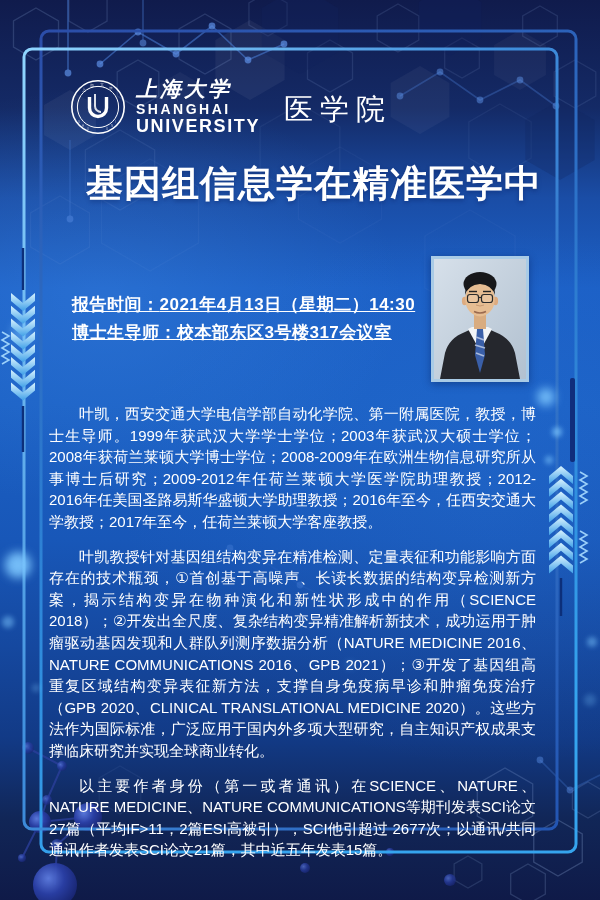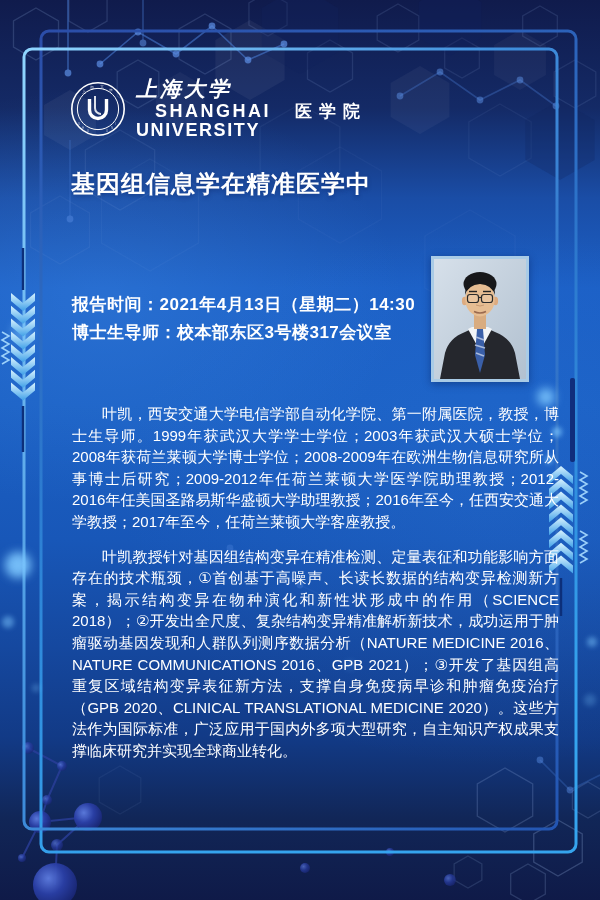--- a/index.html
+++ b/index.html
@@ -11,33 +11,33 @@
       radial-gradient(520px 380px at 82% 55%, rgba(60,140,240,.14), rgba(0,0,0,0) 72%),
       linear-gradient(180deg,#101b4c 0%,#142a66 12%,#1a4da6 22%,#1c60c6 32%,#1b60c4 45%,
         #1857b8 60%,#15489f 72%,#123a86 82%,#112657 91%,#0f1a48 100%);
   }
   #decor{position:absolute;inset:0;pointer-events:none;}
   .abs{position:absolute;}
   
   #logo-row{left:70px;top:78px;display:flex;align-items:center;gap:10px;}
   #logo-text{line-height:1;}
   #uni-cn{font-size:21px;font-weight:bold;font-style:italic;letter-spacing:3px;display:block;}
-  #uni-en1{font-size:18px;font-weight:bold;letter-spacing:2.5px;display:block;margin-top:3px;margin-left:19px;}
+  #uni-en1{font-size:14px;font-weight:bold;letter-spacing:2.5px;display:block;margin-top:3px;}
   #uni-en2{font-size:18px;font-weight:bold;letter-spacing:1.6px;display:block;margin-top:1px;}
-  #dept{margin-left:14px;font-size:17px;letter-spacing:7px;font-weight:700;padding-top:6px;}
-  
-  #title{left:71px;top:160px;width:486px;font-size:24px;font-weight:bold;
-    line-height:48px;letter-spacing:1px;text-shadow:0 2px 4px rgba(0,20,80,.35);}
-  
-  #info{left:72px;top:291px;font-size:17px;font-weight:bold;line-height:27.5px;letter-spacing:.5px;}
+  #dept{margin-left:14px;font-size:29px;letter-spacing:7px;font-weight:400;padding-top:6px;}
+  
+  #title{left:71px;top:160px;width:486px;font-size:37px;font-weight:bold;
+    line-height:48px;letter-spacing:1px;text-shadow:0 2px 4px rgba(0,20,80,.35);text-align:center;}
+  
+  #info{left:72px;top:291px;font-size:17px;font-weight:bold;line-height:27.5px;letter-spacing:.5px;text-decoration:underline;}
   
   #photo-frame{left:431px;top:256px;width:92px;height:120px;border:3px solid #a9cbe6;
     background:#c6d2de;box-shadow:0 2px 8px rgba(0,20,70,.4);}
   
-  #bio{left:72px;top:403px;width:487px;font-size:15px;line-height:21.6px;text-align:justify;}
+  #bio{left:49px;top:403px;width:487px;font-size:15px;line-height:21.6px;text-align:justify;}
   #bio p{margin:0 0 13px 0;text-indent:2em;}
 </style>
 </head>
 <body>
 
 <div id="poster">
 
   <svg id="decor" width="600" height="900">
     <defs>
       <linearGradient id="gradA" x1="0" y1="0" x2="0.25" y2="1">
@@ -254,15 +254,16 @@
       <rect x="47.5" y="35.5" width="11" height="8" rx="2.5" fill="rgba(255,255,255,.12)" stroke="#2b2b2b" stroke-width="1.2"></rect>
       <line x1="44.5" y1="38.5" x2="47.5" y2="38.5" stroke="#2b2b2b" stroke-width="1.2"></line>
       <path d="M42,46 q4,2 8,0" fill="none" stroke="#c89a74" stroke-width="1"></path>
       <path d="M40,52.5 q6,3 12,0" fill="none" stroke="#9a6a50" stroke-width="1.4"></path>
     </svg>
   </div>
 
   <div class="abs" id="bio">
     <p>叶凯，西安交通大学电信学部自动化学院、第一附属医院，教授，博士生导师。1999年获武汉大学学士学位；2003年获武汉大硕士学位；2008年获荷兰莱顿大学博士学位；2008-2009年在欧洲生物信息研究所从事博士后研究；2009-2012年任荷兰莱顿大学医学院助理教授；2012-2016年任美国圣路易斯华盛顿大学助理教授；2016年至今，任西安交通大学教授；2017年至今，任荷兰莱顿大学客座教授。</p>
     <p>叶凯教授针对基因组结构变异在精准检测、定量表征和功能影响方面存在的技术瓶颈，①首创基于高噪声、长读长数据的结构变异检测新方案，揭示结构变异在物种演化和新性状形成中的作用（SCIENCE 2018）；②开发出全尺度、复杂结构变异精准解析新技术，成功运用于肿瘤驱动基因发现和人群队列测序数据分析（NATURE MEDICINE 2016、NATURE COMMUNICATIONS 2016、GPB 2021）；③开发了基因组高重复区域结构变异表征新方法，支撑自身免疫病早诊和肿瘤免疫治疗（GPB 2020、CLINICAL TRANSLATIONAL MEDICINE 2020）。这些方法作为国际标准，广泛应用于国内外多项大型研究，自主知识产权成果支撑临床研究并实现全球商业转化。</p>
+    <p>以主要作者身份（第一或者通讯）在SCIENCE、NATURE、NATURE MEDICINE、NATURE COMMUNICATIONS等期刊发表SCI论文27篇（平均IF&gt;11，2篇ESI高被引），SCI他引超过 2677次；以通讯/共同通讯作者发表SCI论文21篇，其中近五年发表15篇。</p>
   </div>
 
 </div>
 
 </body></html>

